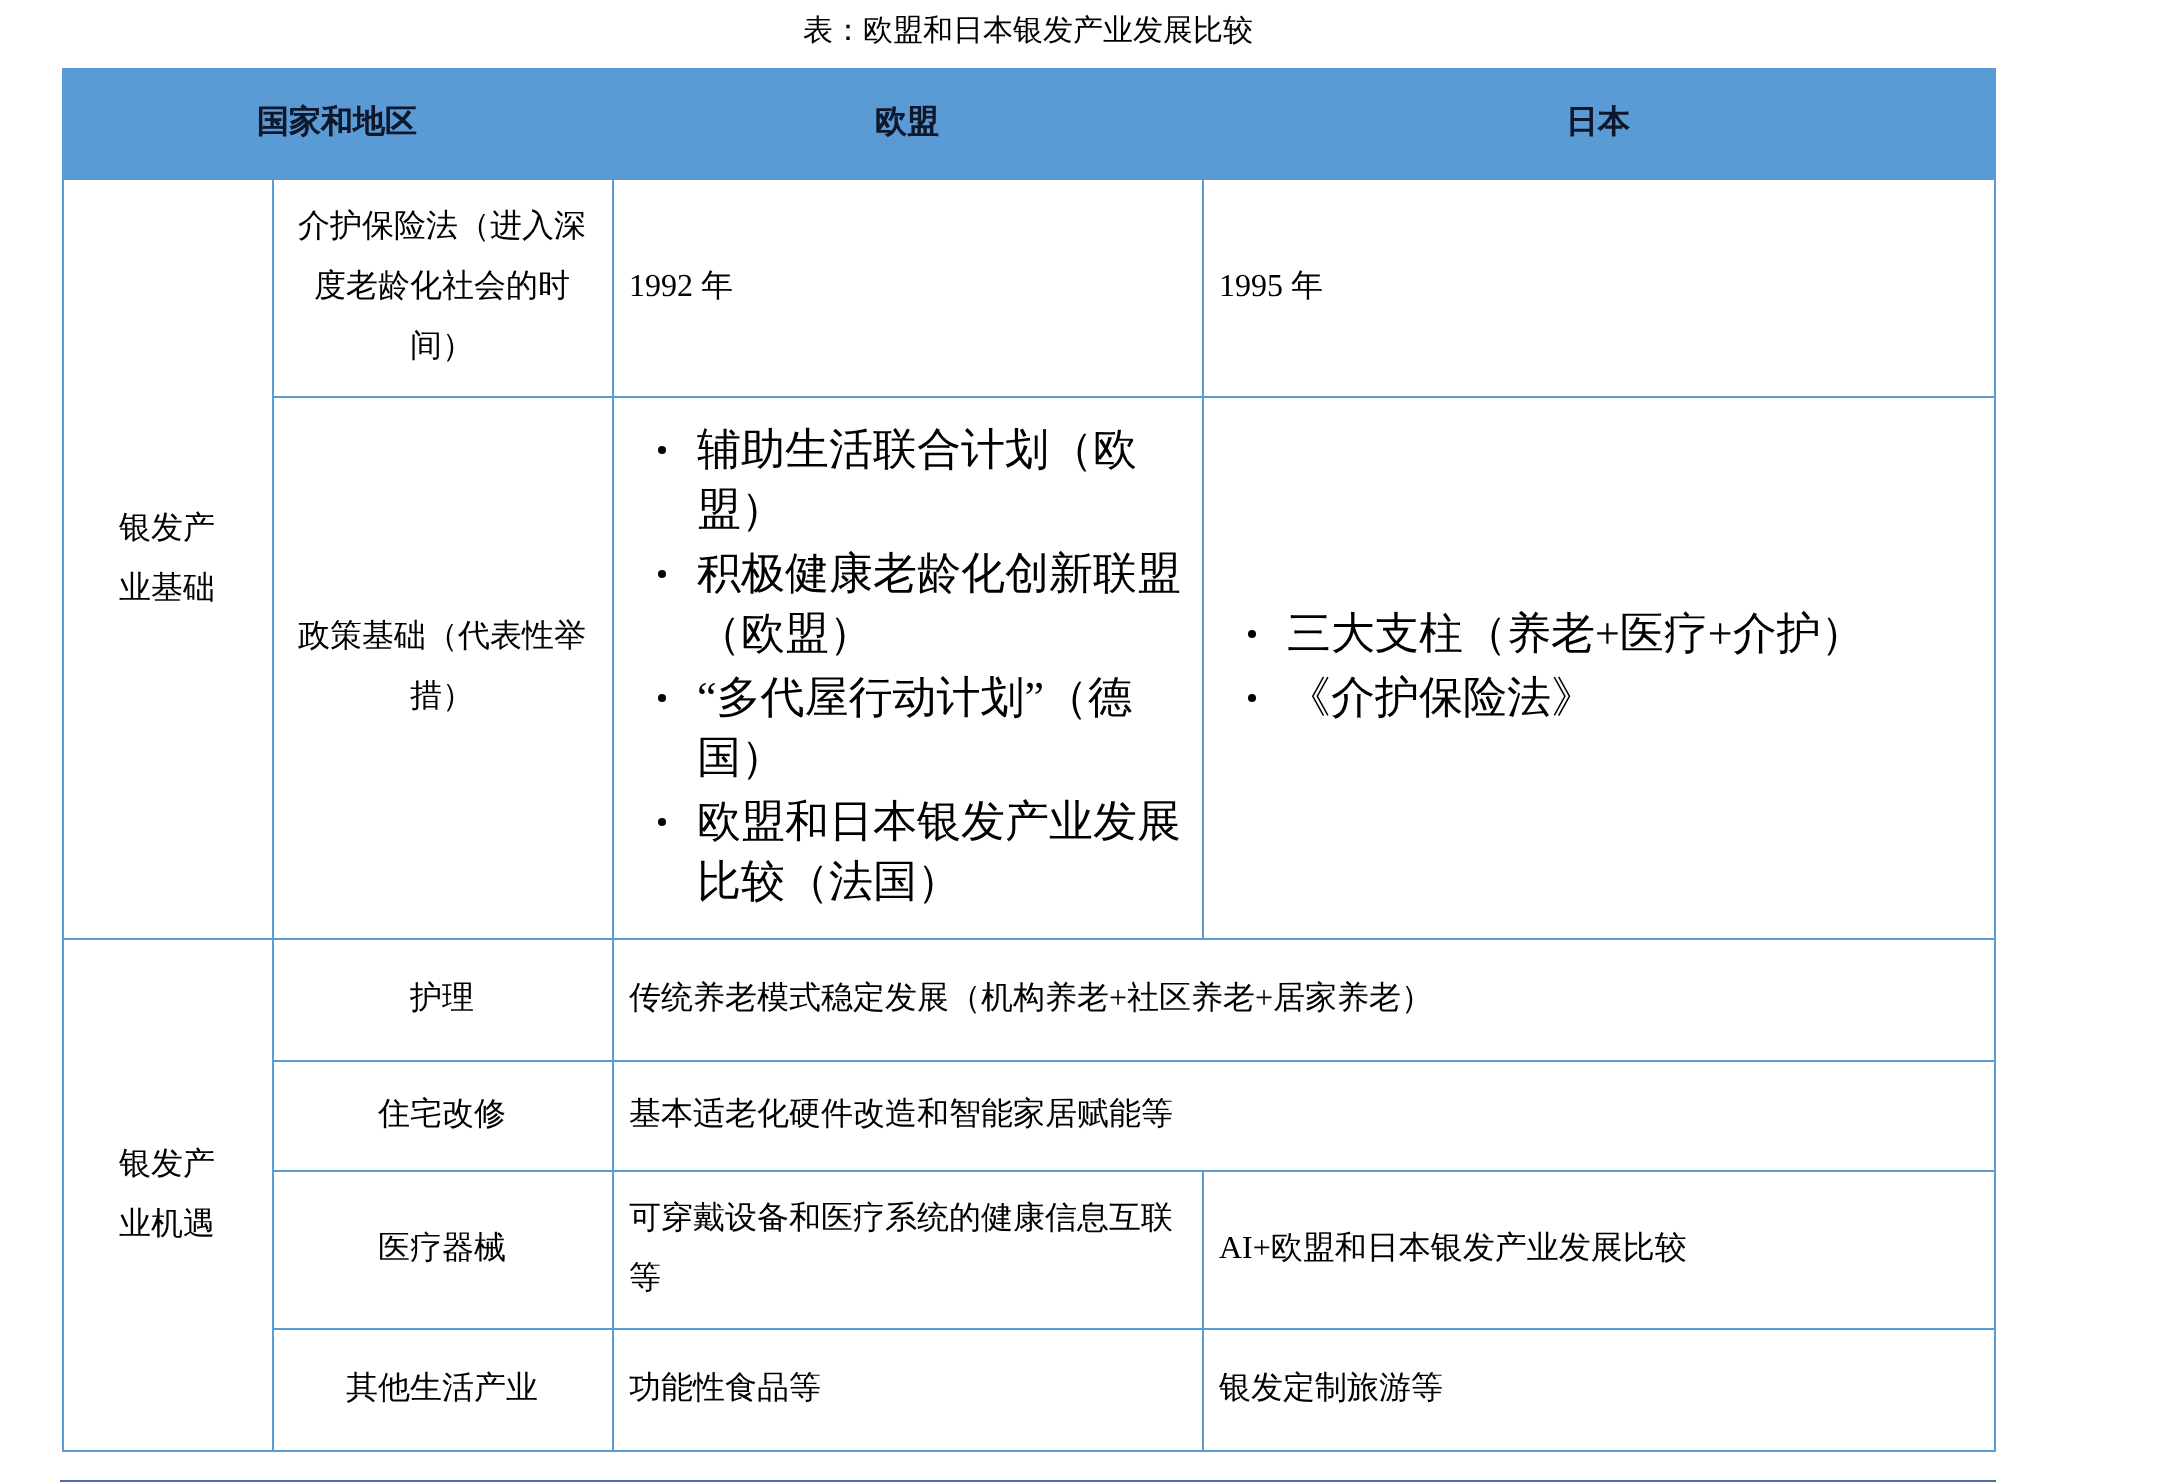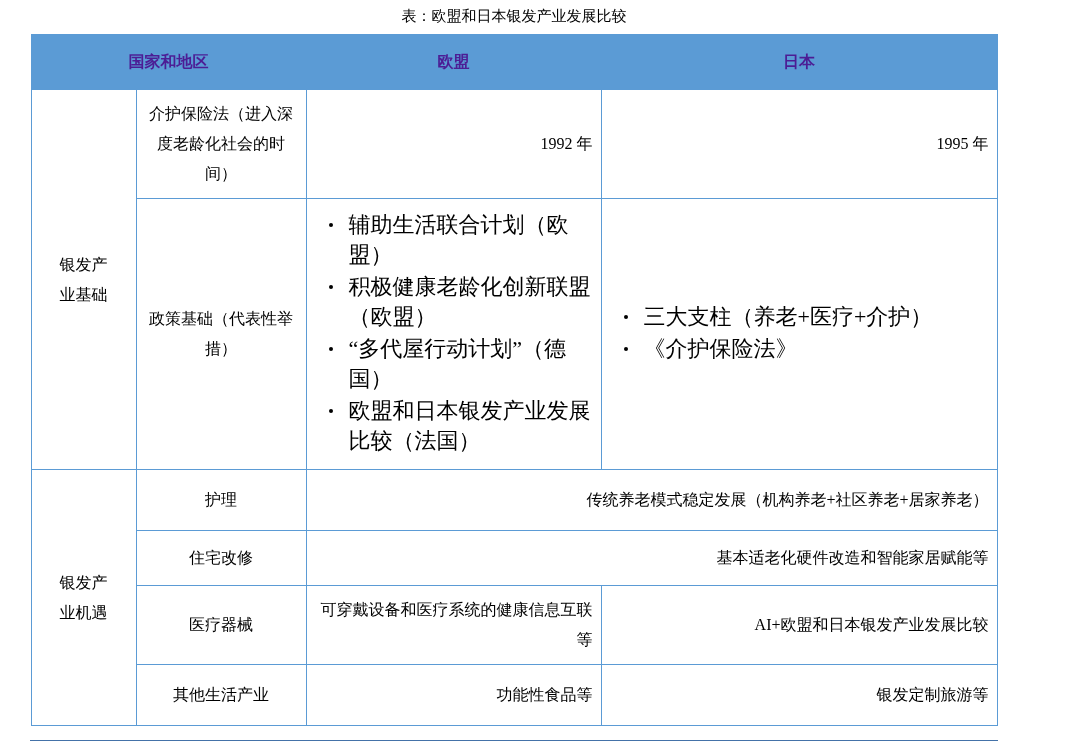--- a/index.html
+++ b/index.html
@@ -38,27 +38,27 @@
   table.main td, table.main th {
     border: 1px solid #5b9bd5;
     vertical-align: middle;
     padding: 6px 8px;
     font-size: 16px;
     line-height: 30px;
     font-family: "Liberation Serif", "DejaVu Serif", serif;
   }
   thead th {
     background: #5b9bd5;
-    color: #4c1d95;
+    color: #0f172a;
     font-weight: bold;
     text-align: center;
     height: 42px;
     font-size: 17px;
   }
-  .c-center { text-align: right; }
+  .c-center { text-align: left; }
   .c-left { text-align: left; }
   .rowhead {
     text-align: center;
     font-size: 16px;
   }
   .sub {
     text-align: center;
   }
   ul.bullets {
     margin: 0;

